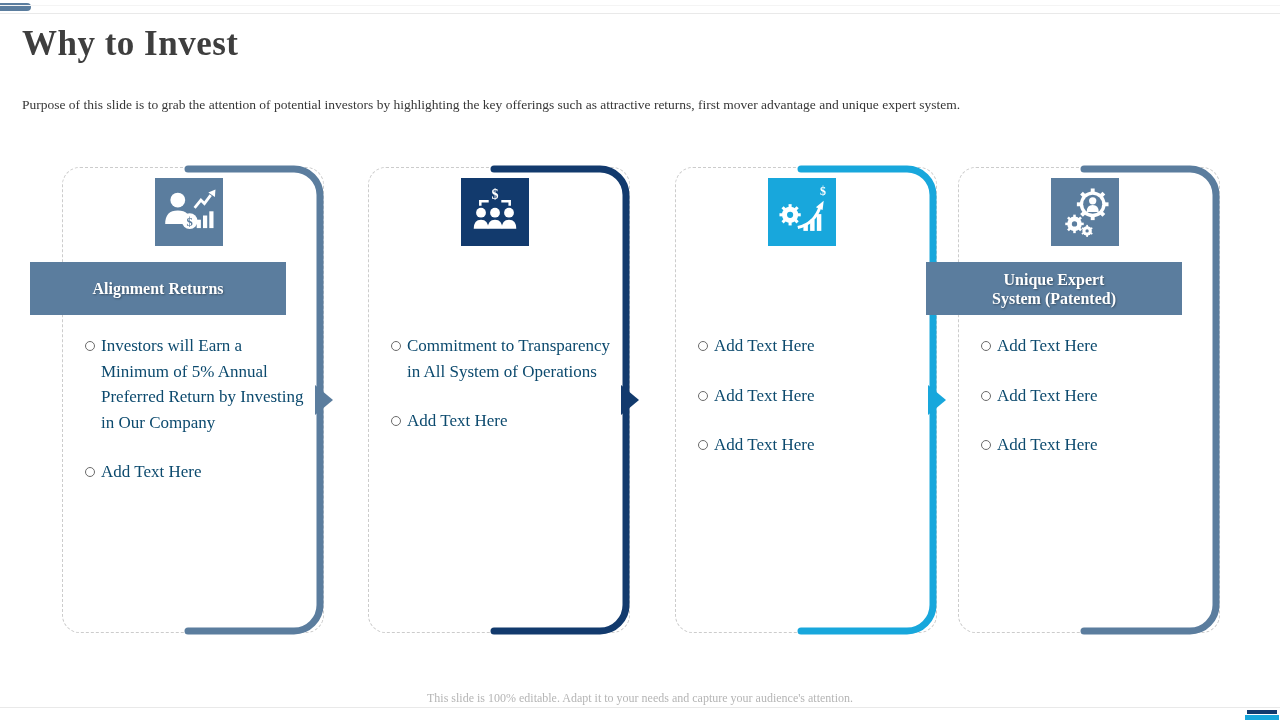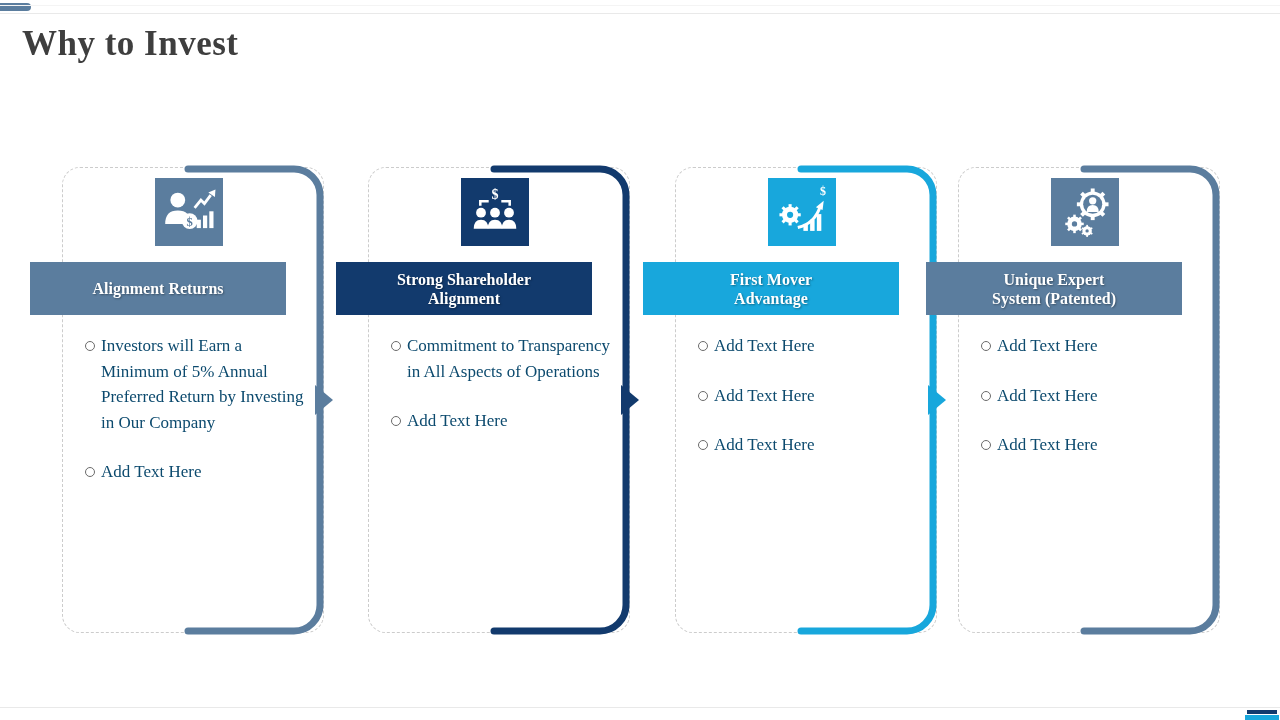--- a/index.html
+++ b/index.html
@@ -40,20 +40,21 @@
 </head>
 <body>
 
 <div class="slide">
 
   <div class="pill"></div>
   <div class="hairline light" style="top:5px"></div>
   <div class="hairline" style="top:13px"></div>
 
   <div class="title">Why to Invest</div>
+  <div class="subtitle">Purpose of this slide is to grab the attention of potential investors by highlighting the key offerings such as attractive returns, first mover advantage and unique expert system.</div>
 
   <div class="card" style="left: 62px; --ac: #5b7d9e;">
     <div class="dashed"></div>
     <svg class="accent-svg" viewBox="-6 -6 292 478">
       <path class="ac-stroke" d="M126 2 H232 A26 26 0 0 1 258 28 V438 A26 26 0 0 1 232 464 H126"></path>
       <polygon class="ac-fill" points="253,218 271,233 253,248"></polygon>
     </svg>
     <div class="icon-box">
       <svg viewBox="0 0 40 40">
         <circle class="wht" cx="12" cy="11.5" r="5.3"></circle>
@@ -85,24 +86,22 @@
         <text class="wht" x="20" y="11" font-size="10" font-weight="bold" text-anchor="middle">$</text>
         <path class="wln" d="M9.5 15.5 v-3.2 h6 M24.5 12.3 h6 v3.2" stroke-width="1.8"></path>
         <circle class="wht" cx="10" cy="20.5" r="3.5"></circle>
         <path class="wht" d="M4.8 32 q0 -6.5 5.2 -6.5 q5.2 0 5.2 6.5 z"></path>
         <circle class="wht" cx="20" cy="20.5" r="3.5"></circle>
         <path class="wht" d="M14.8 32 q0 -6.5 5.2 -6.5 q5.2 0 5.2 6.5 z"></path>
         <circle class="wht" cx="30" cy="20.5" r="3.5"></circle>
         <path class="wht" d="M24.8 32 q0 -6.5 5.2 -6.5 q5.2 0 5.2 6.5 z"></path>
       </svg>
     </div>
-    <div class="hdr">Strong Shareholder
-Alignment</div>
     <ul class="bullets">
-      <li>Commitment to Transparency in All Aspects of Operations</li>
+      <li>Commitment to Transparency in All System of Operations</li>
       <li>Add Text Here</li>
     </ul>
   </div>
 
   <div class="card" style="left: 675px; --ac: #18a7dc;">
     <div class="dashed"></div>
     <svg class="accent-svg" viewBox="-6 -6 292 478">
       <path class="ac-stroke" d="M126 2 H232 A26 26 0 0 1 258 28 V438 A26 26 0 0 1 232 464 H126"></path>
       <polygon class="ac-fill" points="253,218 271,233 253,248"></polygon>
     </svg>
@@ -121,22 +120,20 @@
           <rect x="21" y="28.5" width="3.2" height="5"></rect>
           <rect x="25.8" y="25.5" width="3.2" height="8"></rect>
           <rect x="30.6" y="21.5" width="3.2" height="12"></rect>
         </g>
         <circle class="ac-fill" cx="11.5" cy="22" r="2.2"></circle>
         <path class="wln" d="M17 31 Q29 28.5 33 16" stroke-width="2.2"></path>
         <polygon class="wht" points="29.9,16.6 35.5,12 34.7,18.6"></polygon>
         <text class="wht" x="35" y="8.2" font-size="8.5" font-weight="bold" text-anchor="middle">$</text>
       </svg>
     </div>
-    <div class="hdr">First Mover
-Advantage</div>
     <ul class="bullets">
       <li>Add Text Here</li>
       <li>Add Text Here</li>
       <li>Add Text Here</li>
     </ul>
   </div>
 
   <div class="card" style="left: 958px; --ac: #5b7d9e;">
     <div class="dashed"></div>
     <svg class="accent-svg" viewBox="-6 -6 292 478">
@@ -184,17 +181,18 @@
     </div>
     <div class="hdr">Unique Expert
 System (Patented)</div>
     <ul class="bullets">
       <li>Add Text Here</li>
       <li>Add Text Here</li>
       <li>Add Text Here</li>
     </ul>
   </div>
 
+  <div class="footer">This slide is 100% editable. Adapt it to your needs and capture your audience's attention.</div>
   <div class="hairline" style="top:707px"></div>
   <div class="corner-bar navy"></div>
   <div class="corner-bar cyan"></div>
 
 </div>
 
 </body></html>

